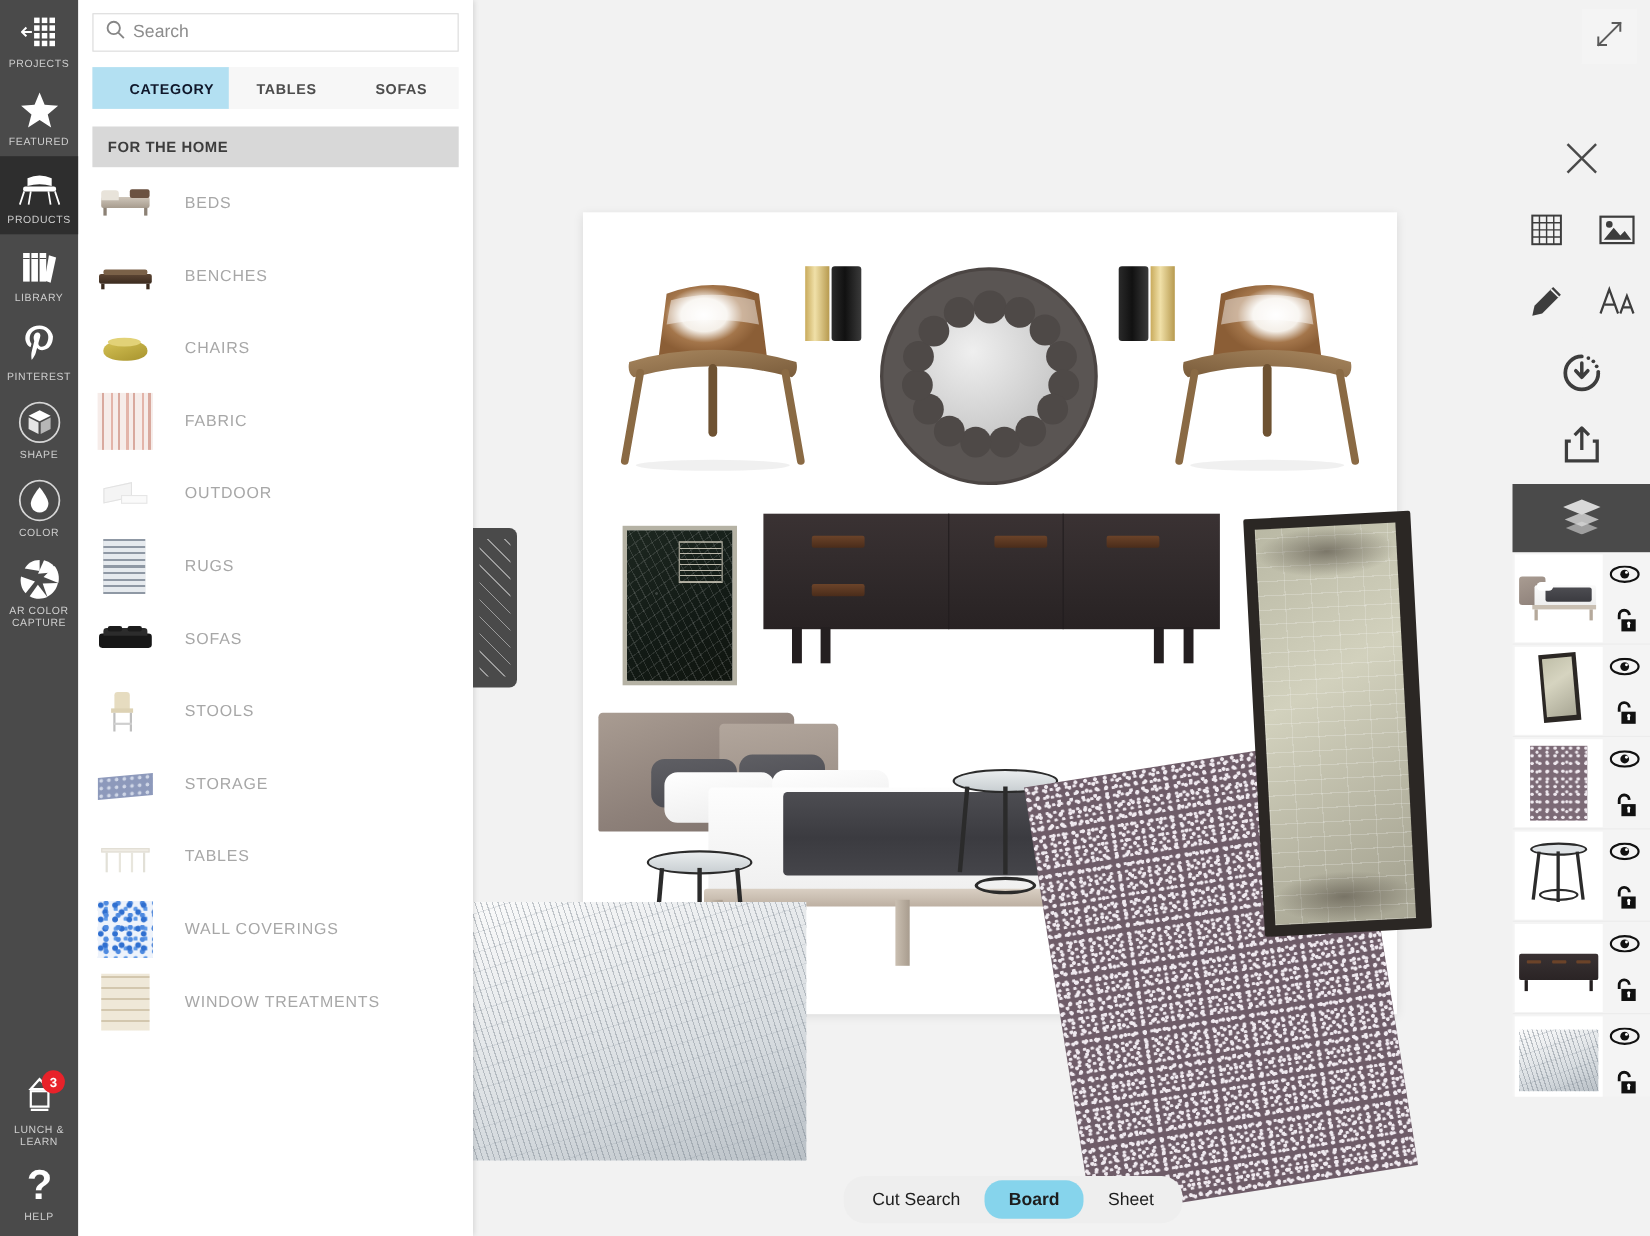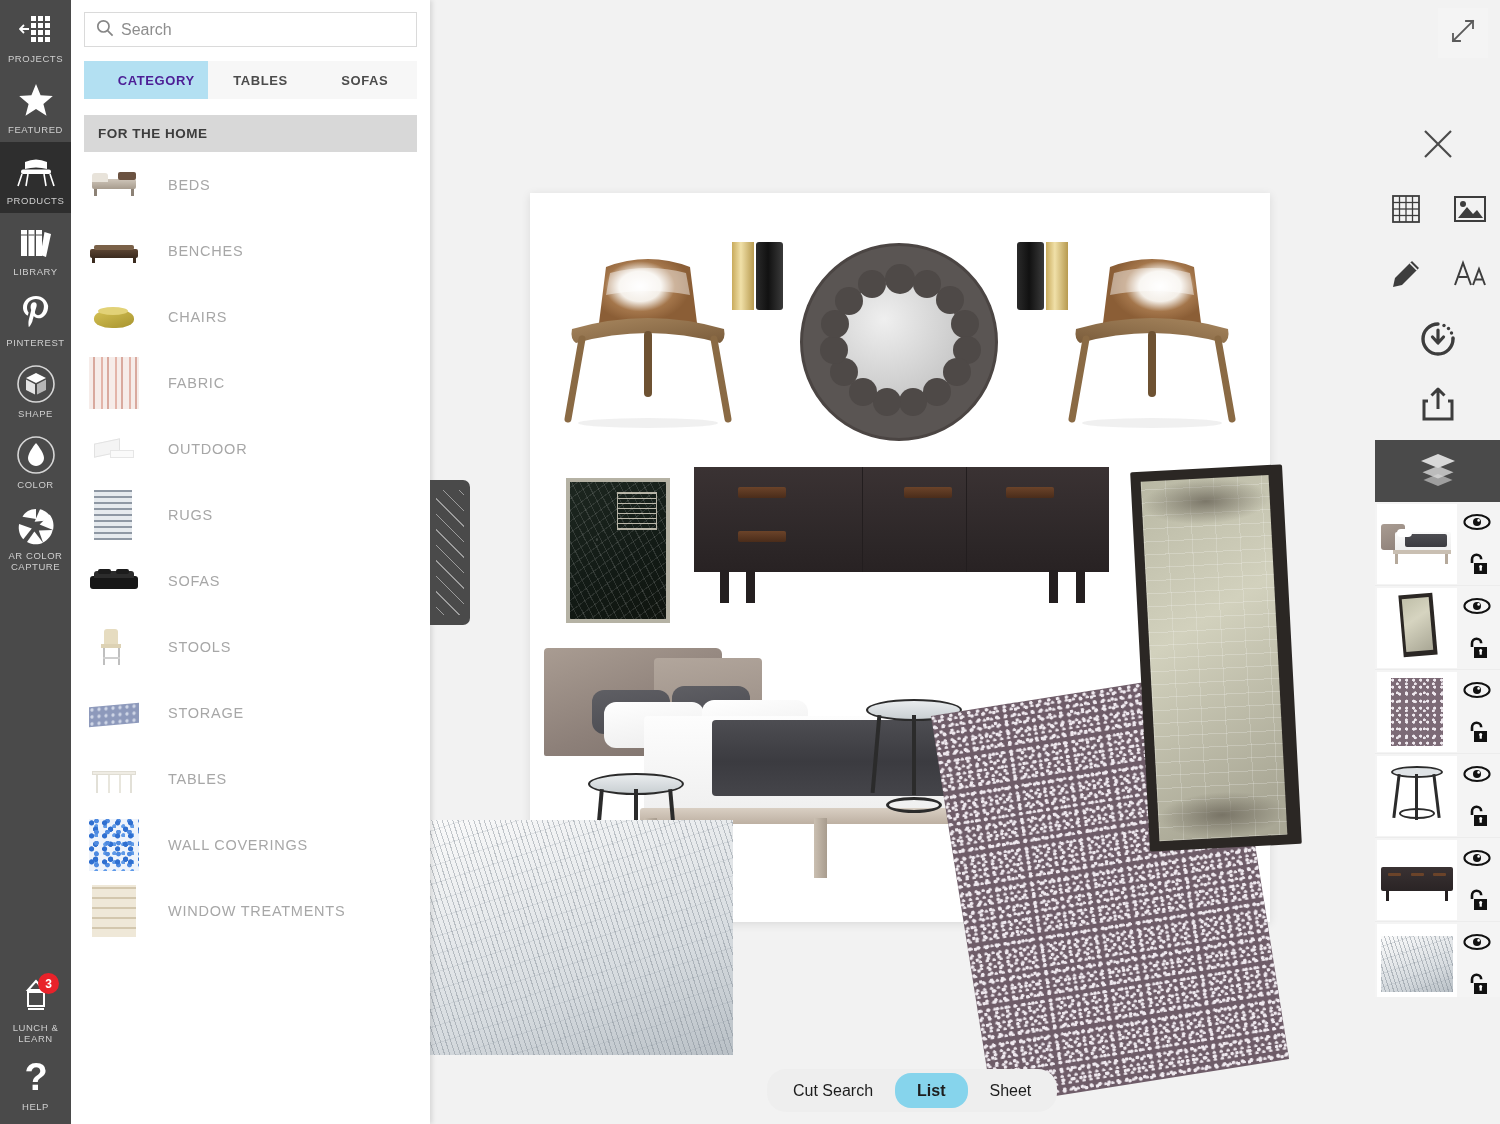--- a/index.html
+++ b/index.html
@@ -55,21 +55,21 @@
     border: 0; outline: none; flex: 1; font-size: 16px;
     font-family: "Liberation Sans", sans-serif; color: #333;
   }
   .search-box input::placeholder { color: #8d8d8d; }
 
   .tabs { display: flex; margin: 14px 13px 0 13px; background: #f7f7f7; }
   .tab {
     flex: 1; text-align: center; font-size: 13px; font-weight: bold;
     letter-spacing: .6px; color: #4c4c4c; padding: 12px 0 11px 0; cursor: pointer;
   }
-  .tab.active { background: #b3e0f2; color: #4c1d95; padding-left: 20px; }
+  .tab.active { background: #b3e0f2; color: #0f172a; padding-left: 20px; }
 
   .group-head {
     margin: 16px 13px 0 13px; background: #d8d8d8;
     font-size: 13.5px; font-weight: bold; letter-spacing: .5px;
     color: #3d3d3d; padding: 11px 14px;
   }
   .cat-list { margin: 0 13px; }
   .cat-row {
     display: flex; align-items: center; height: 66px; cursor: pointer;
     border-bottom: 1px solid #fff;
@@ -735,21 +735,21 @@
     <div class="art" id="floormirror" style="position:absolute;left:710px;top:468px;">
       <div class="frame"></div>
       <div class="glass">
         <div class="patina" style="top:0;"></div>
         <div class="patina" style="bottom:0;"></div>
       </div>
     </div>
 
     <div id="view-toggle" style="left:337px;">
       <div class="vt">Cut Search</div>
-      <div class="vt active">List</div>
+      <div class="vt active">Board</div>
       <div class="vt">Sheet</div>
     </div>
 
   </main>
 
   <div id="right-tools">
 
     <div class="tool-row">
       <div class="tool-btn full">
         <span>

